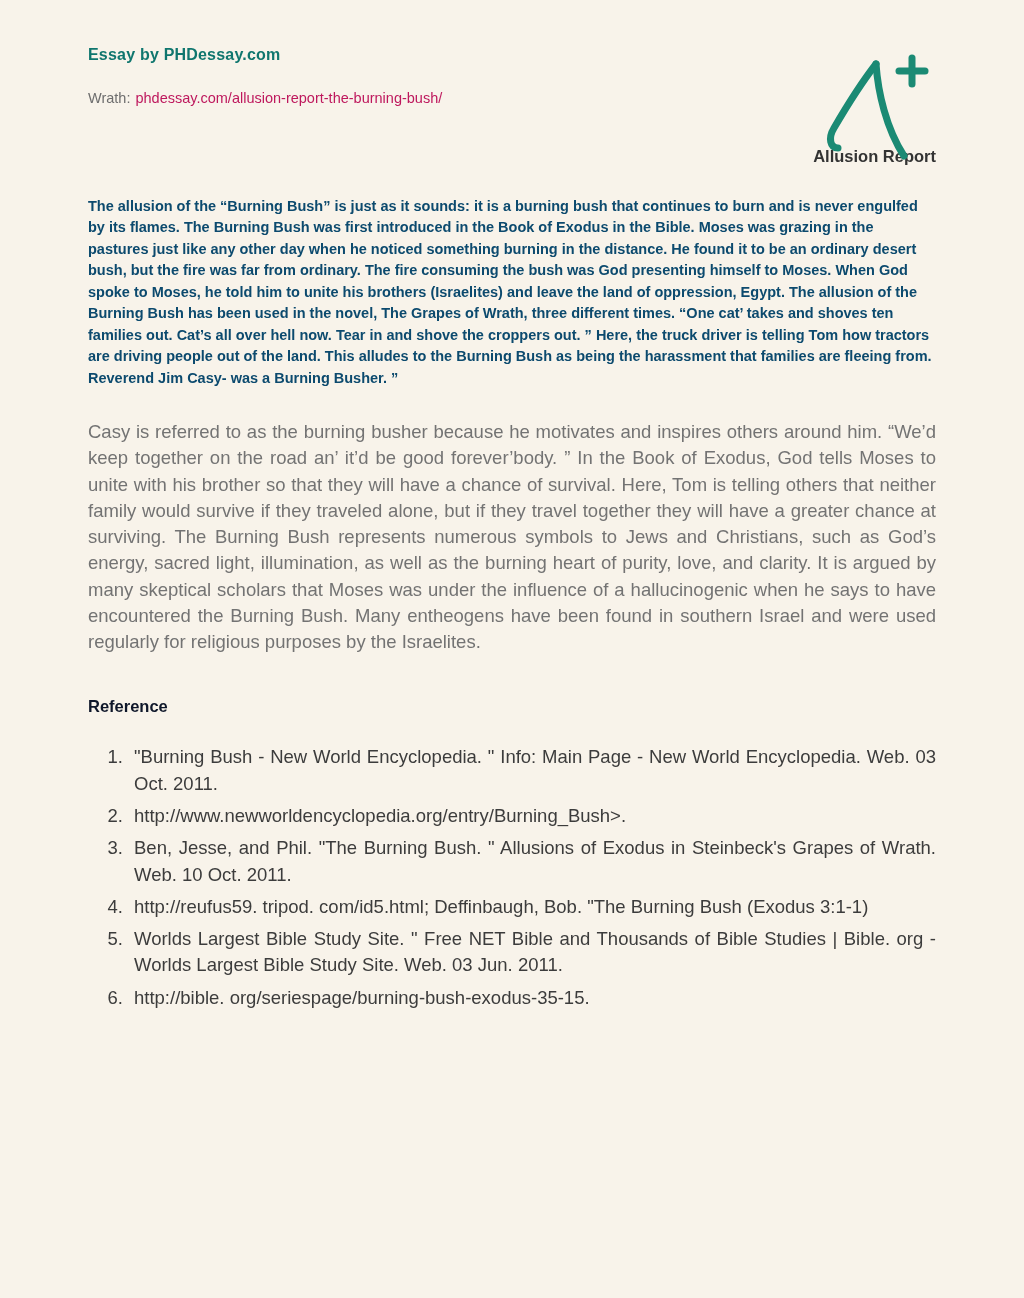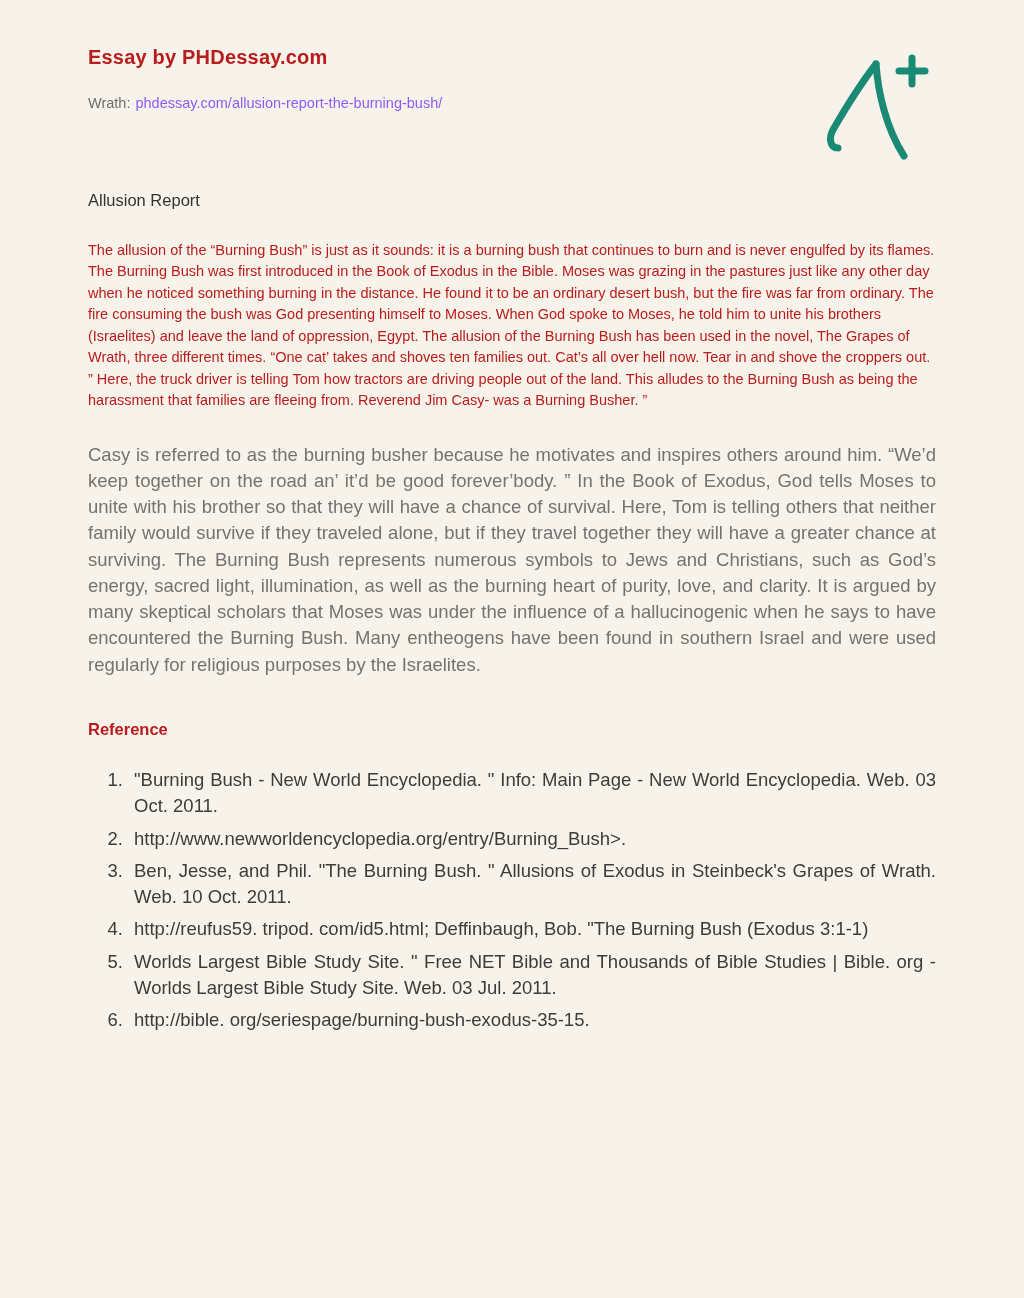--- a/index.html
+++ b/index.html
@@ -13,33 +13,33 @@
     -webkit-font-smoothing: antialiased;
   }
   .page {
     position: relative;
     width: 1024px;
     min-height: 1298px;
     padding: 46px 88px 70px 88px;
   }
   
   .byline {
-    font-size: 20px;
+    font-size: 16px;
     font-weight: bold;
-    color: #b91c1c;
+    color: #0f766e;
     letter-spacing: 0.2px;
     margin: 0 0 26px 0;
   }
   .source-line {
     font-size: 14.5px;
     color: #6e6e6e;
     margin: 0;
   }
   .source-link {
-    color: #8b5cf6;
+    color: #be185d;
     text-decoration: none;
     margin-left: 5px;
     cursor: pointer;
   }
   .logo {
     position: absolute;
     top: 52px;
     right: 90px;
     width: 110px;
     height: 112px;
@@ -47,42 +47,44 @@
   
   .doc-title {
     font-size: 31px;
     font-weight: bold;
     color: #2e2e2e;
     margin: 66px 0 0 0;
     letter-spacing: 0.2px;
   }
   .doc-subtitle {
     font-size: 16.5px;
-    font-weight: normal;
+    font-weight: bold;
     color: #333333;
-    margin: 80px 0 0 0;
+    margin: 41px 0 0 0;
+    text-align: right;
   }
   .para-small {
     font-size: 14.5px;
     line-height: 1.48;
-    color: #b91c1c;
+    color: #0c4a6e;
     margin: 30px 0 0 0;
     text-align: left;
+    font-weight: bold;
   }
   .para-large {
     font-size: 18.5px;
     line-height: 1.42;
     color: #737373;
     margin: 30px 0 0 0;
     text-align: justify;
   }
   .reference-heading {
     font-size: 16.5px;
     font-weight: bold;
-    color: #b91c1c;
+    color: #0f172a;
     margin: 42px 0 0 0;
   }
   ol.references {
     margin: 28px 0 0 0;
     padding-left: 40px;
     font-size: 18.5px;
     line-height: 1.42;
     color: #3c3c3c;
   }
   ol.references li {
@@ -123,17 +125,17 @@
 
   <p class="para-large">Casy is referred to as the burning busher because he motivates and inspires others around him. “We’d keep together on the road an’ it’d be good forever’body. ” In the Book of Exodus, God tells Moses to unite with his brother so that they will have a chance of survival. Here, Tom is telling others that neither family would survive if they traveled alone, but if they travel together they will have a greater chance at surviving. The Burning Bush represents numerous symbols to Jews and Christians, such as God’s energy, sacred light, illumination, as well as the burning heart of purity, love, and clarity. It is argued by many skeptical scholars that Moses was under the influence of a hallucinogenic when he says to have encountered the Burning Bush. Many entheogens have been found in southern Israel and were used regularly for religious purposes by the Israelites.</p>
 
   <h3 class="reference-heading">Reference</h3>
 
   <ol class="references">
     <li>"Burning Bush - New World Encyclopedia. " Info: Main Page - New World Encyclopedia. Web. 03 Oct. 2011.</li>
     <li>http://www.newworldencyclopedia.org/entry/Burning_Bush&gt;.</li>
     <li>Ben, Jesse, and Phil. "The Burning Bush. " Allusions of Exodus in Steinbeck's Grapes of Wrath. Web. 10 Oct. 2011.</li>
     <li>http://reufus59. tripod. com/id5.html; Deffinbaugh, Bob. "The Burning Bush (Exodus 3:1-1)</li>
-    <li>Worlds Largest Bible Study Site. " Free NET Bible and Thousands of Bible Studies | Bible. org - Worlds Largest Bible Study Site. Web. 03 Jul. 2011.</li>
+    <li>Worlds Largest Bible Study Site. " Free NET Bible and Thousands of Bible Studies | Bible. org - Worlds Largest Bible Study Site. Web. 03 Jun. 2011.</li>
     <li>http://bible. org/seriespage/burning-bush-exodus-35-15.</li>
   </ol>
 
 </div>
 
 </body></html>

